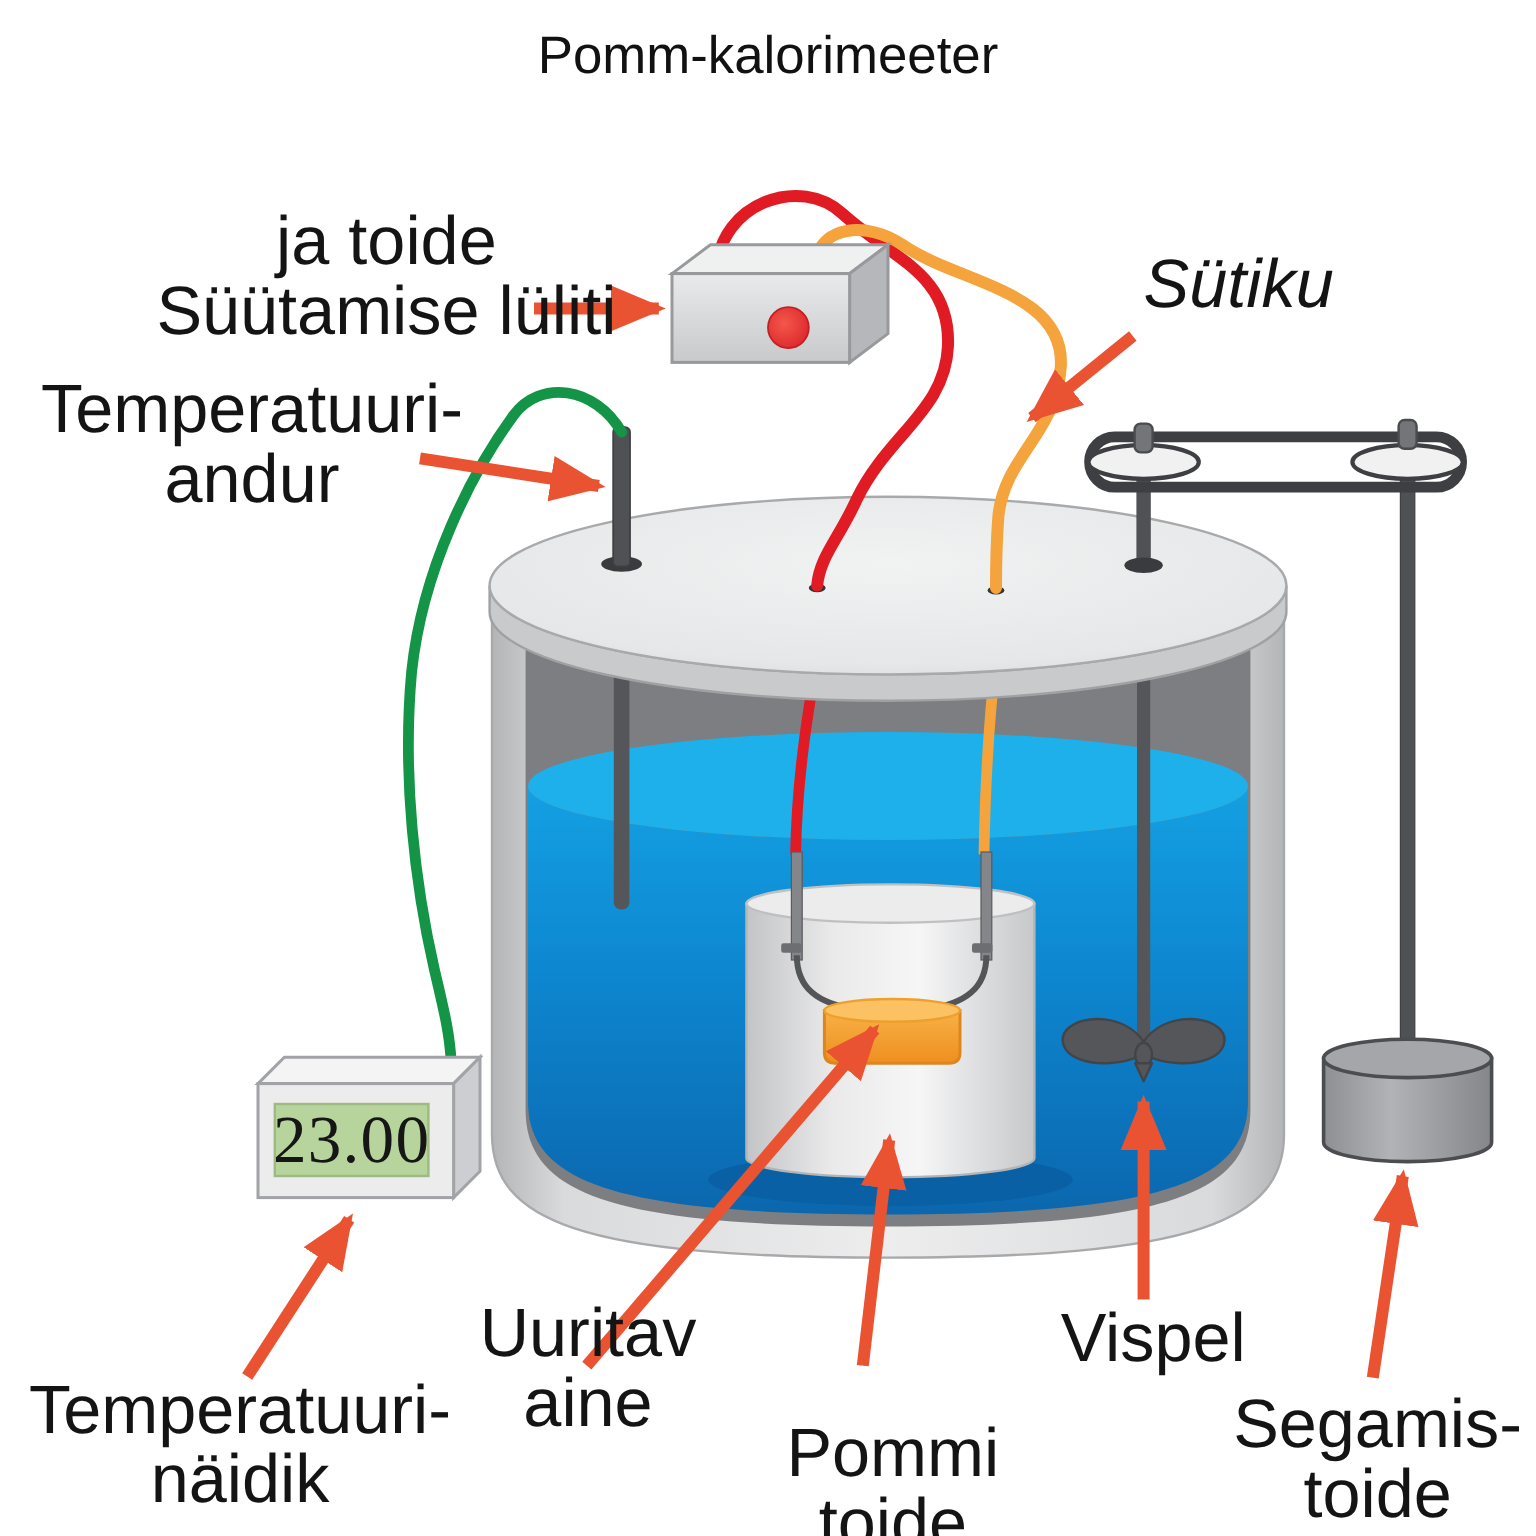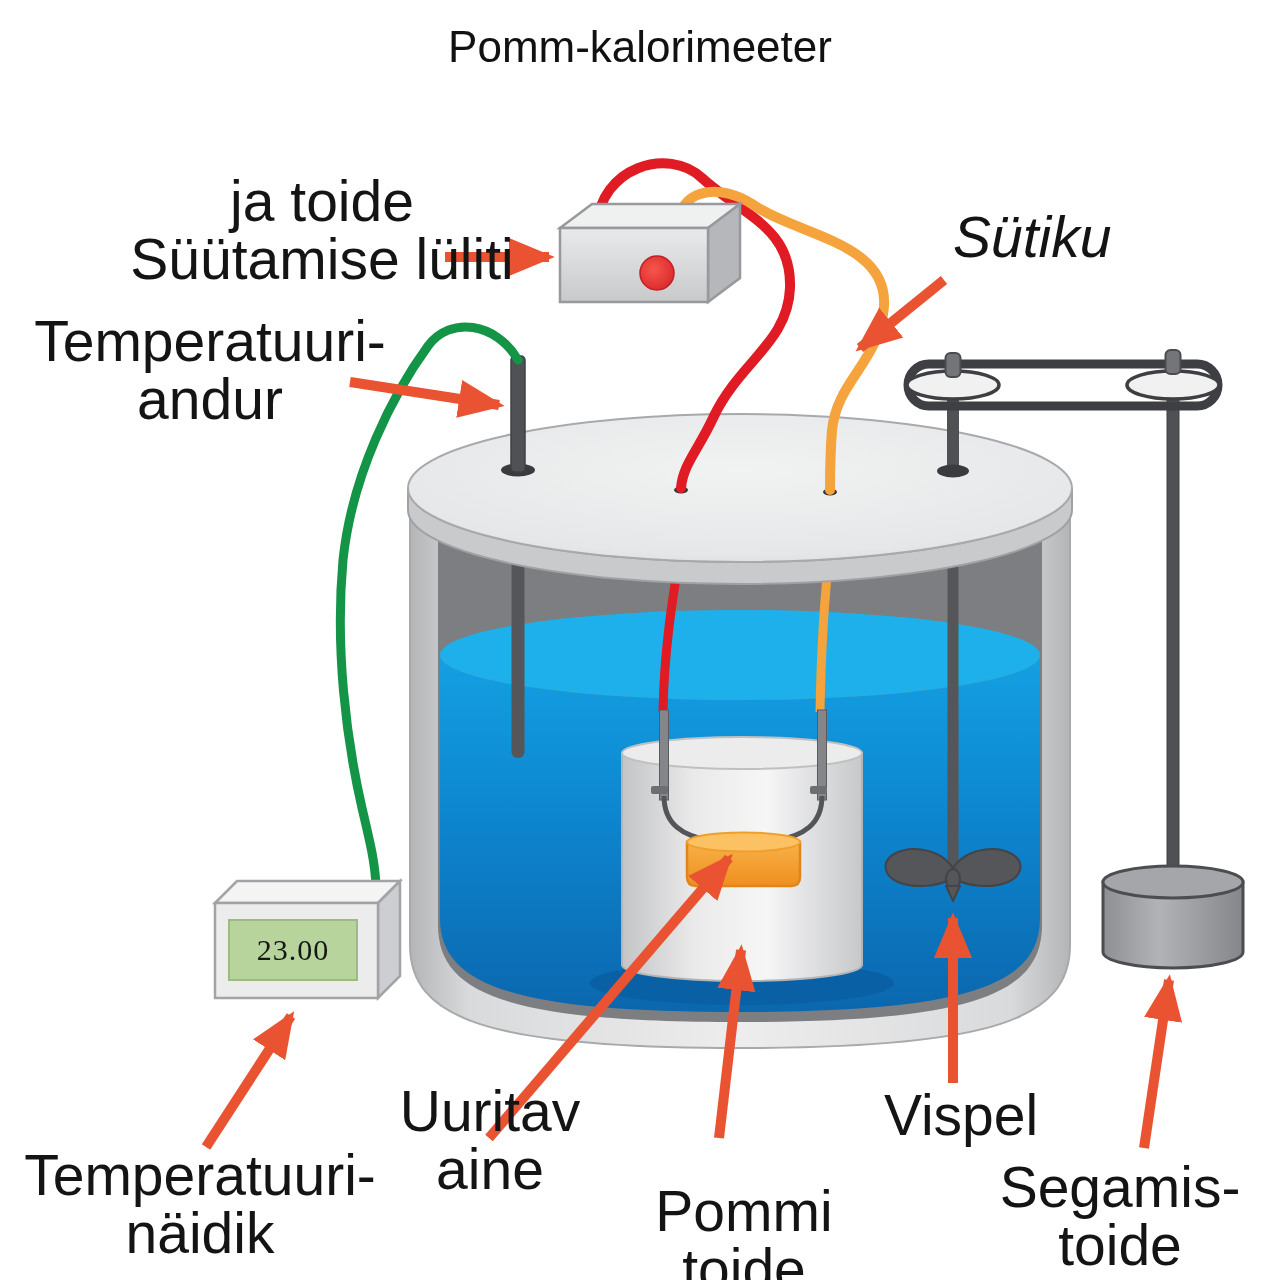--- a/index.html
+++ b/index.html
@@ -8,21 +8,21 @@
   #art{position:absolute;left:0;top:0;}
   .lbl{position:absolute;z-index:5;font-size:57px;line-height:58px;font-weight:400;
        color:#141414;white-space:nowrap;}
   .lbl span{display:block;}
   .center{transform:translateX(-50%);text-align:center;}
   .leftal{text-align:left;font-style:italic;}
   #title{position:absolute;z-index:5;left:640px;top:22px;transform:translateX(-50%);
          font-size:44px;font-weight:400;white-space:nowrap;color:#111;}
   #readout{position:absolute;z-index:6;left:229px;top:920px;width:128px;height:60px;
            display:flex;align-items:center;justify-content:center;
-           font-family:"Liberation Serif",serif;font-size:30px;color:#161616;letter-spacing:1px;}
+           font-family:"Liberation Serif",serif;font-size:56px;color:#161616;letter-spacing:1px;}
 </style>
 </head>
 <body>
 
 <div id="stage">
 
 <svg id="art" width="1280" height="1280" viewBox="0 0 1280 1280">
   <defs>
     <linearGradient id="shellGrad" x1="0" y1="0" x2="1" y2="0">
       <stop offset="0" stop-color="#b4b5b7"></stop>
@@ -190,19 +190,19 @@
 
   <div class="lbl center" style="left:744px;top:1146px;margin-top:36px;">
     <span>Pommi</span>
     <span>toide</span>
   </div>
 
   <div class="lbl center" style="left:961px;top:1086px;">
     <span>Vispel</span>
   </div>
 
-  <div class="lbl center" style="left:1120px;top:1158px;">
+  <div class="lbl center" style="left:1148px;top:1158px;">
     <span>Segamis-</span>
     <span>toide</span>
   </div>
 
   <div id="readout">23.00</div>
 </div>
 
 </body></html>

